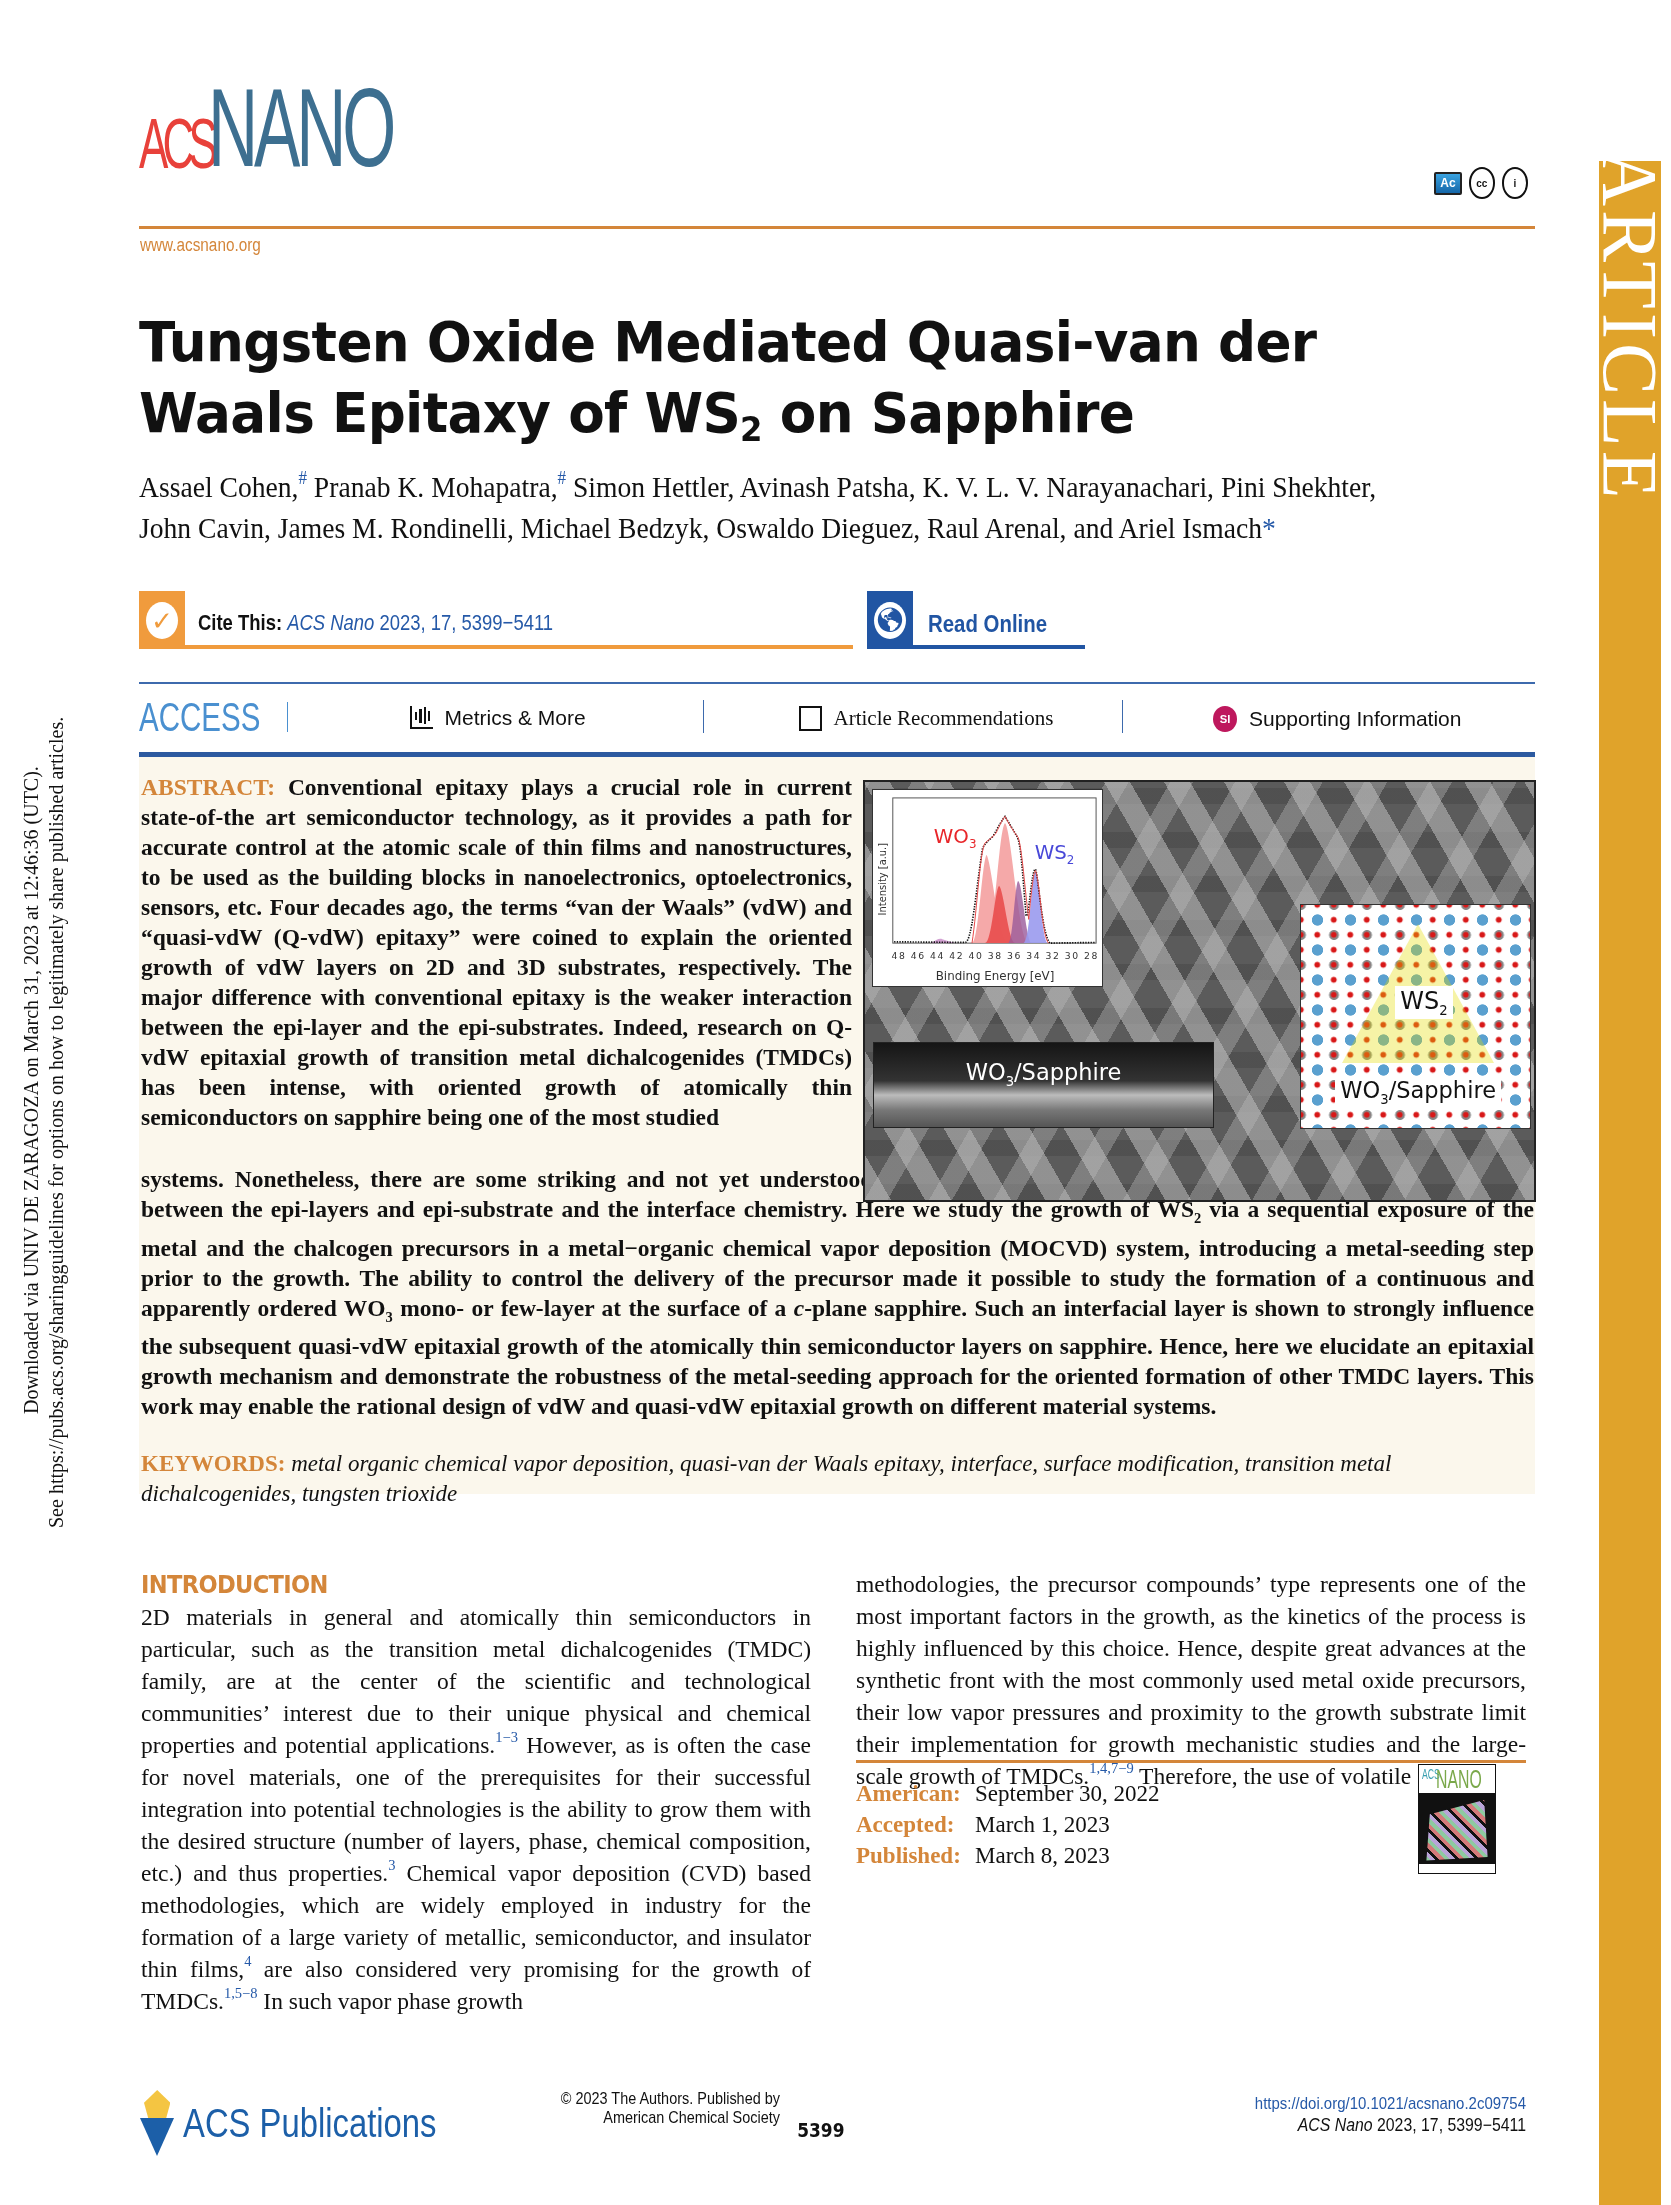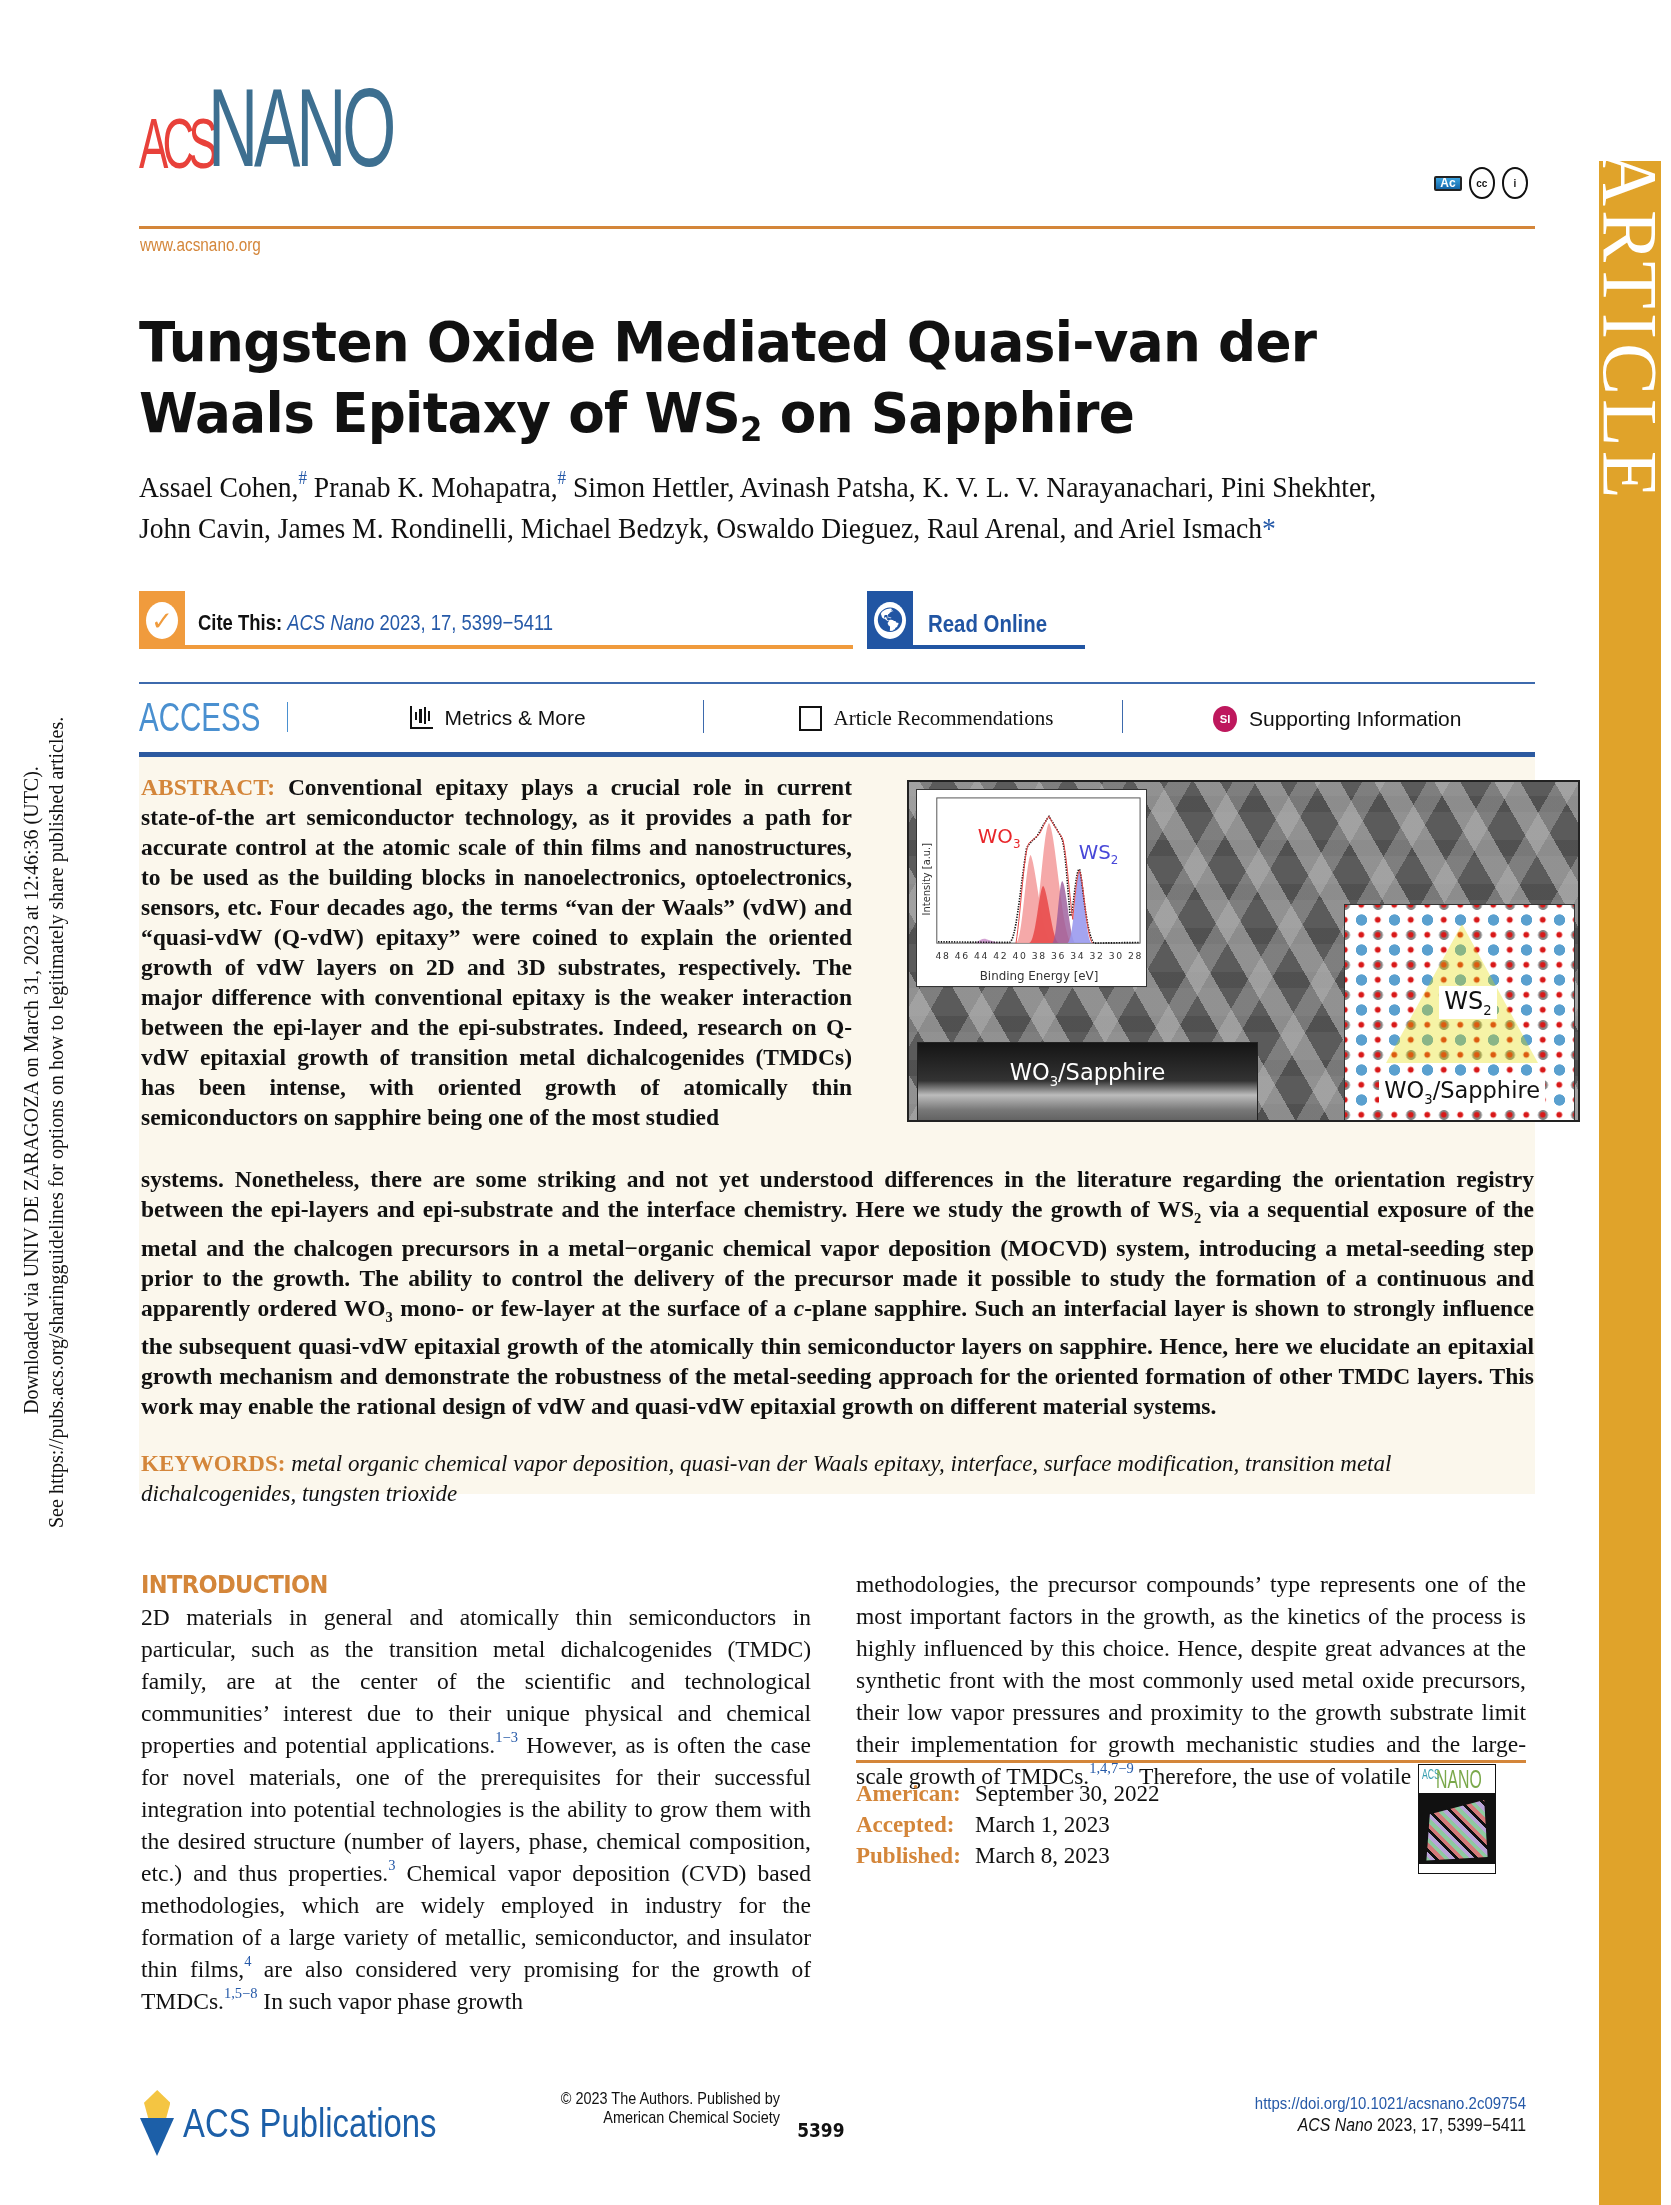--- a/index.html
+++ b/index.html
@@ -7,21 +7,21 @@
   body { position: relative; font-family: "Liberation Serif", serif; color: #111; }
 
   .abs { position: absolute; }
 
   
   .logo { left: 139px; top: 73px; height: 106px; display: flex; align-items: flex-end; }
   .logo-acs { font-family: "Liberation Sans", sans-serif; color: #e8413a; font-size: 71px; letter-spacing: -9.3px; transform: scaleX(0.62); transform-origin: left bottom; line-height: 1; width: 73px; font-weight: 400; }
   .logo-nano { font-family: "Liberation Sans", sans-serif; color: #3d6f90; font-size: 112px; letter-spacing: -6.6px; transform: scaleX(0.62); transform-origin: left bottom; line-height: 0.9; font-weight: 400; margin-left: -4px; }
 
   .oa-icons { left: 1434px; top: 167px; display: flex; gap: 6.6px; align-items: center; }
-  .oa-ac { width: 28px; height: 15px; background: linear-gradient(#3aa3e0, #1466a8); border: 2px solid #222; color: #fff; font-family: "Liberation Sans", sans-serif; font-size: 12px; font-weight: bold; display: flex; align-items: center; justify-content: center; border-radius: 2px; }
+  .oa-ac { width: 28px; height: 23px; background: linear-gradient(#3aa3e0, #1466a8); border: 2px solid #222; color: #fff; font-family: "Liberation Sans", sans-serif; font-size: 12px; font-weight: bold; display: flex; align-items: center; justify-content: center; border-radius: 2px; }
   .oa-circle { width: 26.4px; height: 32px; border: 2.6px solid #111; border-radius: 50%; display: flex; align-items: center; justify-content: center; font-family: Liberation Sans, sans-serif; font-weight: bold; font-size: 10px; }
 
   .header-rule { left: 139px; top: 226px; width: 1396px; height: 3.3px; background: #d4863a; }
   .site-url { left: 140px; top: 235px; font-family: "Liberation Sans", sans-serif; font-size: 18px; color: #d4863a; transform: scaleX(0.85); transform-origin: left; }
 
   .article-band { left: 1599px; top: 161px; width: 62px; height: 2045px; background: #e0a32a; }
   .article-text { left: 1599px; top: 161px; width: 62px; height: 330px; }
   .article-text span { position: absolute; left: 31px; top: 165px; transform: translate(-50%, -50%) rotate(90deg); font-family: "Liberation Serif", serif; color: #ffffff; font-size: 78px; letter-spacing: 4px; white-space: nowrap; }
 
   
@@ -64,21 +64,21 @@
   .abstract-bg { left: 139px; top: 757px; width: 1396px; height: 737px; background: #fbf7ec; }
   .abstract-col { left: 141px; top: 772px; width: 711px; font-size: 23.5px; line-height: 30px; font-weight: bold; text-align: justify; color: #111; }
   .abstract-full { left: 141px; top: 1164px; width: 1393px; font-size: 23.5px; line-height: 30px; font-weight: bold; text-align: justify; color: #111; }
   .section-label { color: #d4863a; font-weight: bold; }
   .abstract-full sub, .abstract-col sub { font-size: 14.5px; }
 
   .keywords { left: 141px; top: 1449px; width: 1393px; font-size: 23px; line-height: 30px; font-style: italic; color: #111; }
   .keywords .section-label { font-style: normal; }
 
   
-  .fig { left: 863px; top: 780px; width: 673px; height: 342px; background: #595959; border: 2px solid #222; overflow: hidden; margin-left: 44px; }
+  .fig { left: 863px; top: 780px; width: 673px; height: 422px; background: #595959; border: 2px solid #222; overflow: hidden; }
   .fig-tri-bg { position: absolute; inset: 0;
     background:
       repeating-linear-gradient(60deg, rgba(190,190,190,0.55) 0 22.5px, transparent 22.5px 52px),
       repeating-linear-gradient(-60deg, rgba(170,170,170,0.45) 0 20px, transparent 20px 56px),
       repeating-linear-gradient(0deg, rgba(70,70,70,0.5) 0 16px, transparent 16px 44px),
       #5b5b5b; }
   .xps { position: absolute; left: 6.6px; top: 6.6px; width: 231px; height: 198px; background: #fff; border: 1.3px solid #333; }
   .xps svg { position: absolute; left: 0; top: 0; }
   .haadf { position: absolute; left: 8px; top: 260px; width: 341px; height: 86px; background: linear-gradient(#151515 0%, #333 45%, #bcbcbc 62%, #777 80%, #555 100%); border: 1.3px solid #222; }
   .haadf-label { position: absolute; left: 0; right: 0; top: 16px; text-align: center; color: #fff; font-family: "DejaVu Sans", sans-serif; font-size: 22.5px; }

